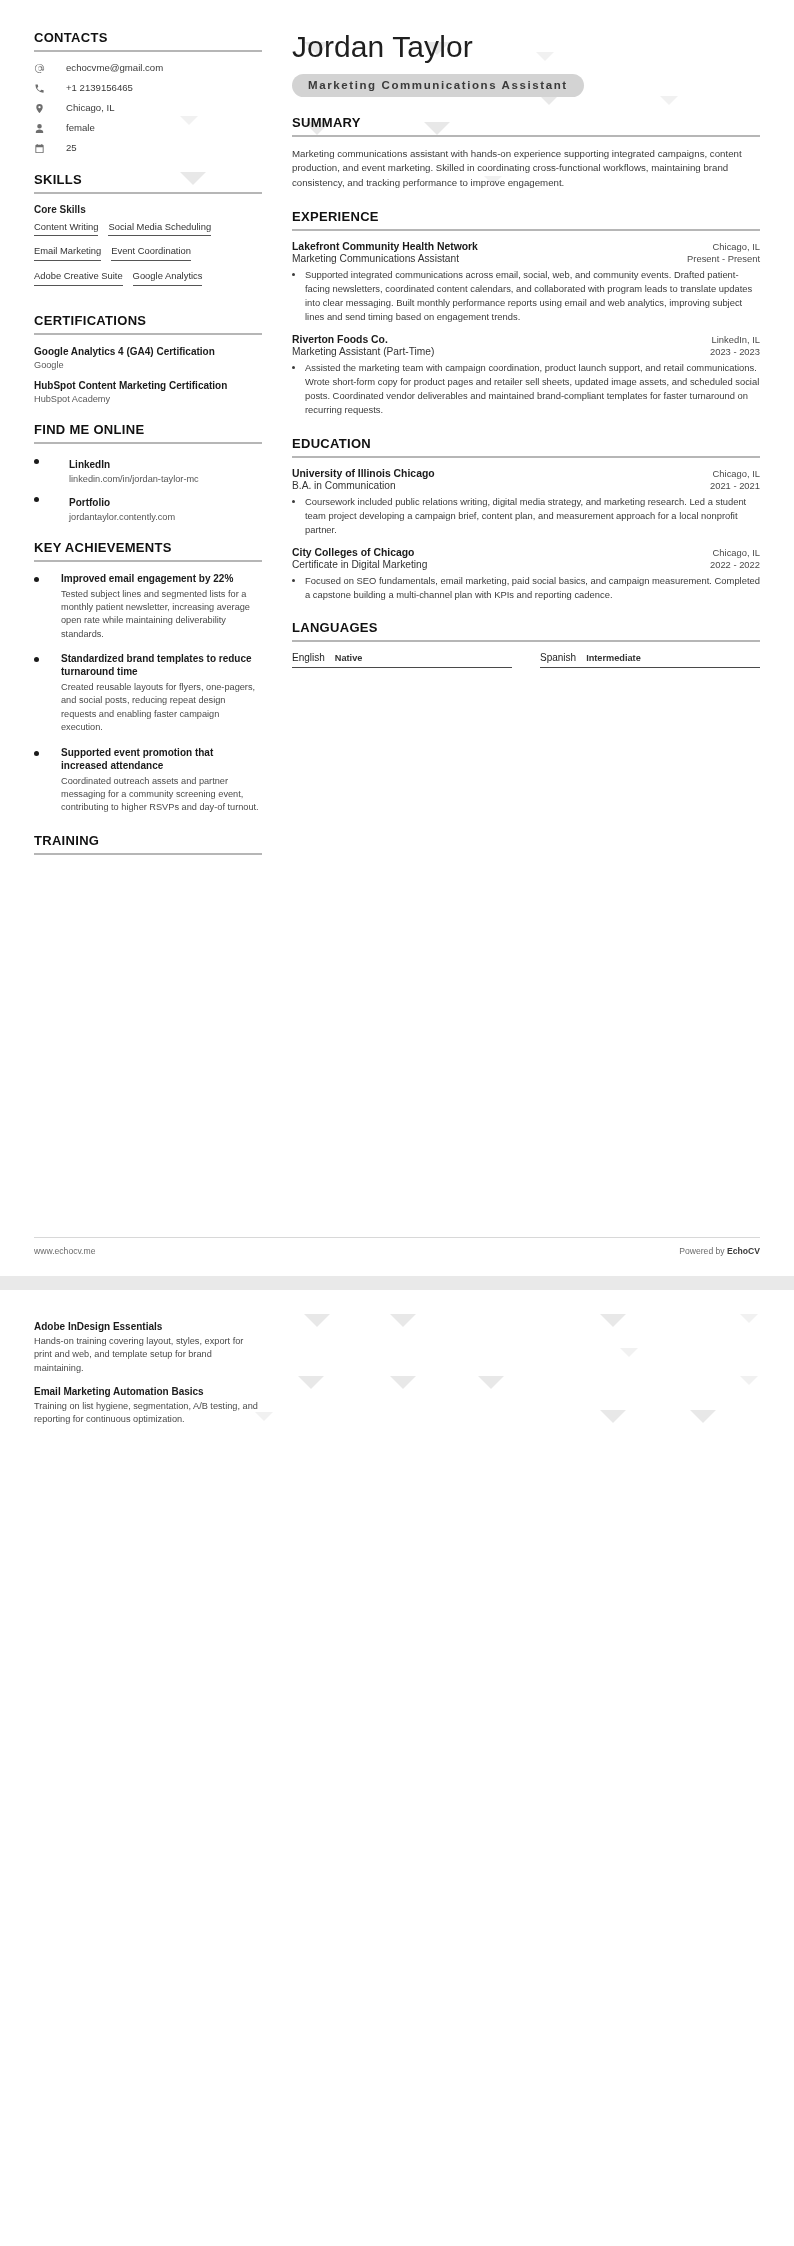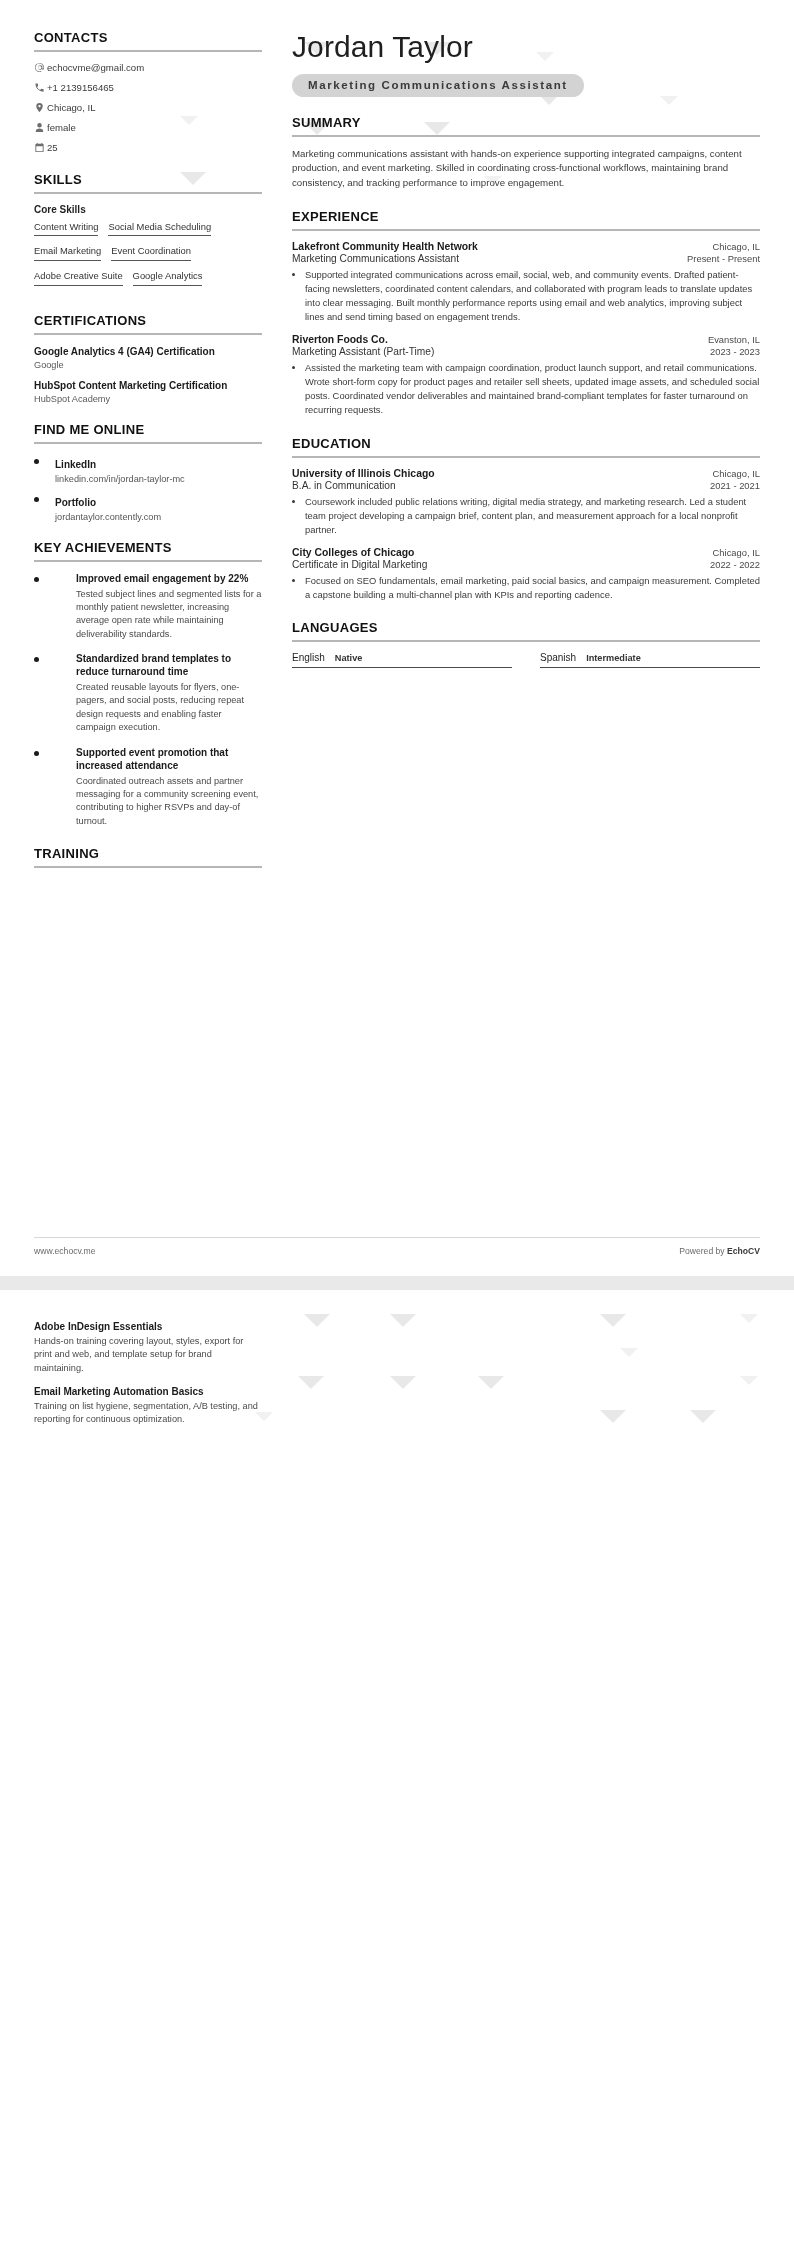--- a/index.html
+++ b/index.html
@@ -98,22 +98,22 @@
     margin-bottom: 10px;
   }
   .sec {
     margin-top: 18px;
   }
   .sec.first { margin-top: 0; }
 
   
   .contact-row {
     display: flex;
-    align-items: center;
-    gap: 2px;
+    align-items: flex-end;
+    gap: 21px;
     font-size: 9.6px;
     color: #3a3a3a;
     margin-bottom: 8.5px;
     line-height: 1.2;
   }
   .contact-row .ico {
     width: 11px;
     height: 11px;
     flex: 0 0 11px;
     display: inline-flex;
@@ -154,21 +154,21 @@
   }
   .cert-issuer {
     font-size: 9.2px;
     color: #595959;
     margin-top: 2px;
   }
 
   
   .link-item {
     display: flex;
-    gap: 4px;
+    gap: 18px;
     margin-bottom: 8px;
   }
   .bullet-dot {
     flex: 0 0 auto;
     width: 5px; height: 5px;
     border-radius: 50%;
     background: #1b1b1b;
     margin-top: 5px;
   }
   .link-label {
@@ -178,21 +178,21 @@
   }
   .link-url {
     font-size: 9.2px;
     color: #555;
     margin-top: 2px;
     word-break: break-all;
   }
   .link-text-wrap { flex: 1 1 auto; padding-left: 12px; }
 
   
-  .ach-item { display: flex; gap: 25px; margin-bottom: 11px; }
+  .ach-item { display: flex; gap: 10px; margin-bottom: 11px; }
   .ach-body { flex: 1 1 auto; padding-left: 12px; }
   .ach-title {
     font-size: 10px;
     font-weight: 700;
     color: #1b1b1b;
     line-height: 1.3;
   }
   .ach-desc {
     font-size: 9.2px;
     color: #4a4a4a;
@@ -479,21 +479,21 @@
               <span class="job-dates">Present  -  Present</span>
             </div>
             <ul class="job-bullets">
               <li>Supported integrated communications across email, social, web, and community events. Drafted patient-facing newsletters, coordinated content calendars, and collaborated with program leads to translate updates into clear messaging. Built monthly performance reports using email and web analytics, improving subject lines and send timing based on engagement trends.</li>
             </ul>
           </div>
 
           <div class="job">
             <div class="job-row">
               <span class="job-org">Riverton Foods Co.</span>
-              <span class="job-loc">Evanston, IL</span>
+              <span class="job-loc">LinkedIn, IL</span>
             </div>
             <div class="job-row">
               <span class="job-role">Marketing Assistant (Part-Time)</span>
               <span class="job-dates">2023  -  2023</span>
             </div>
             <ul class="job-bullets">
               <li>Assisted the marketing team with campaign coordination, product launch support, and retail communications. Wrote short-form copy for product pages and retailer sell sheets, updated image assets, and scheduled social posts. Coordinated vendor deliverables and maintained brand-compliant templates for faster turnaround on recurring requests.</li>
             </ul>
           </div>
         </div>

